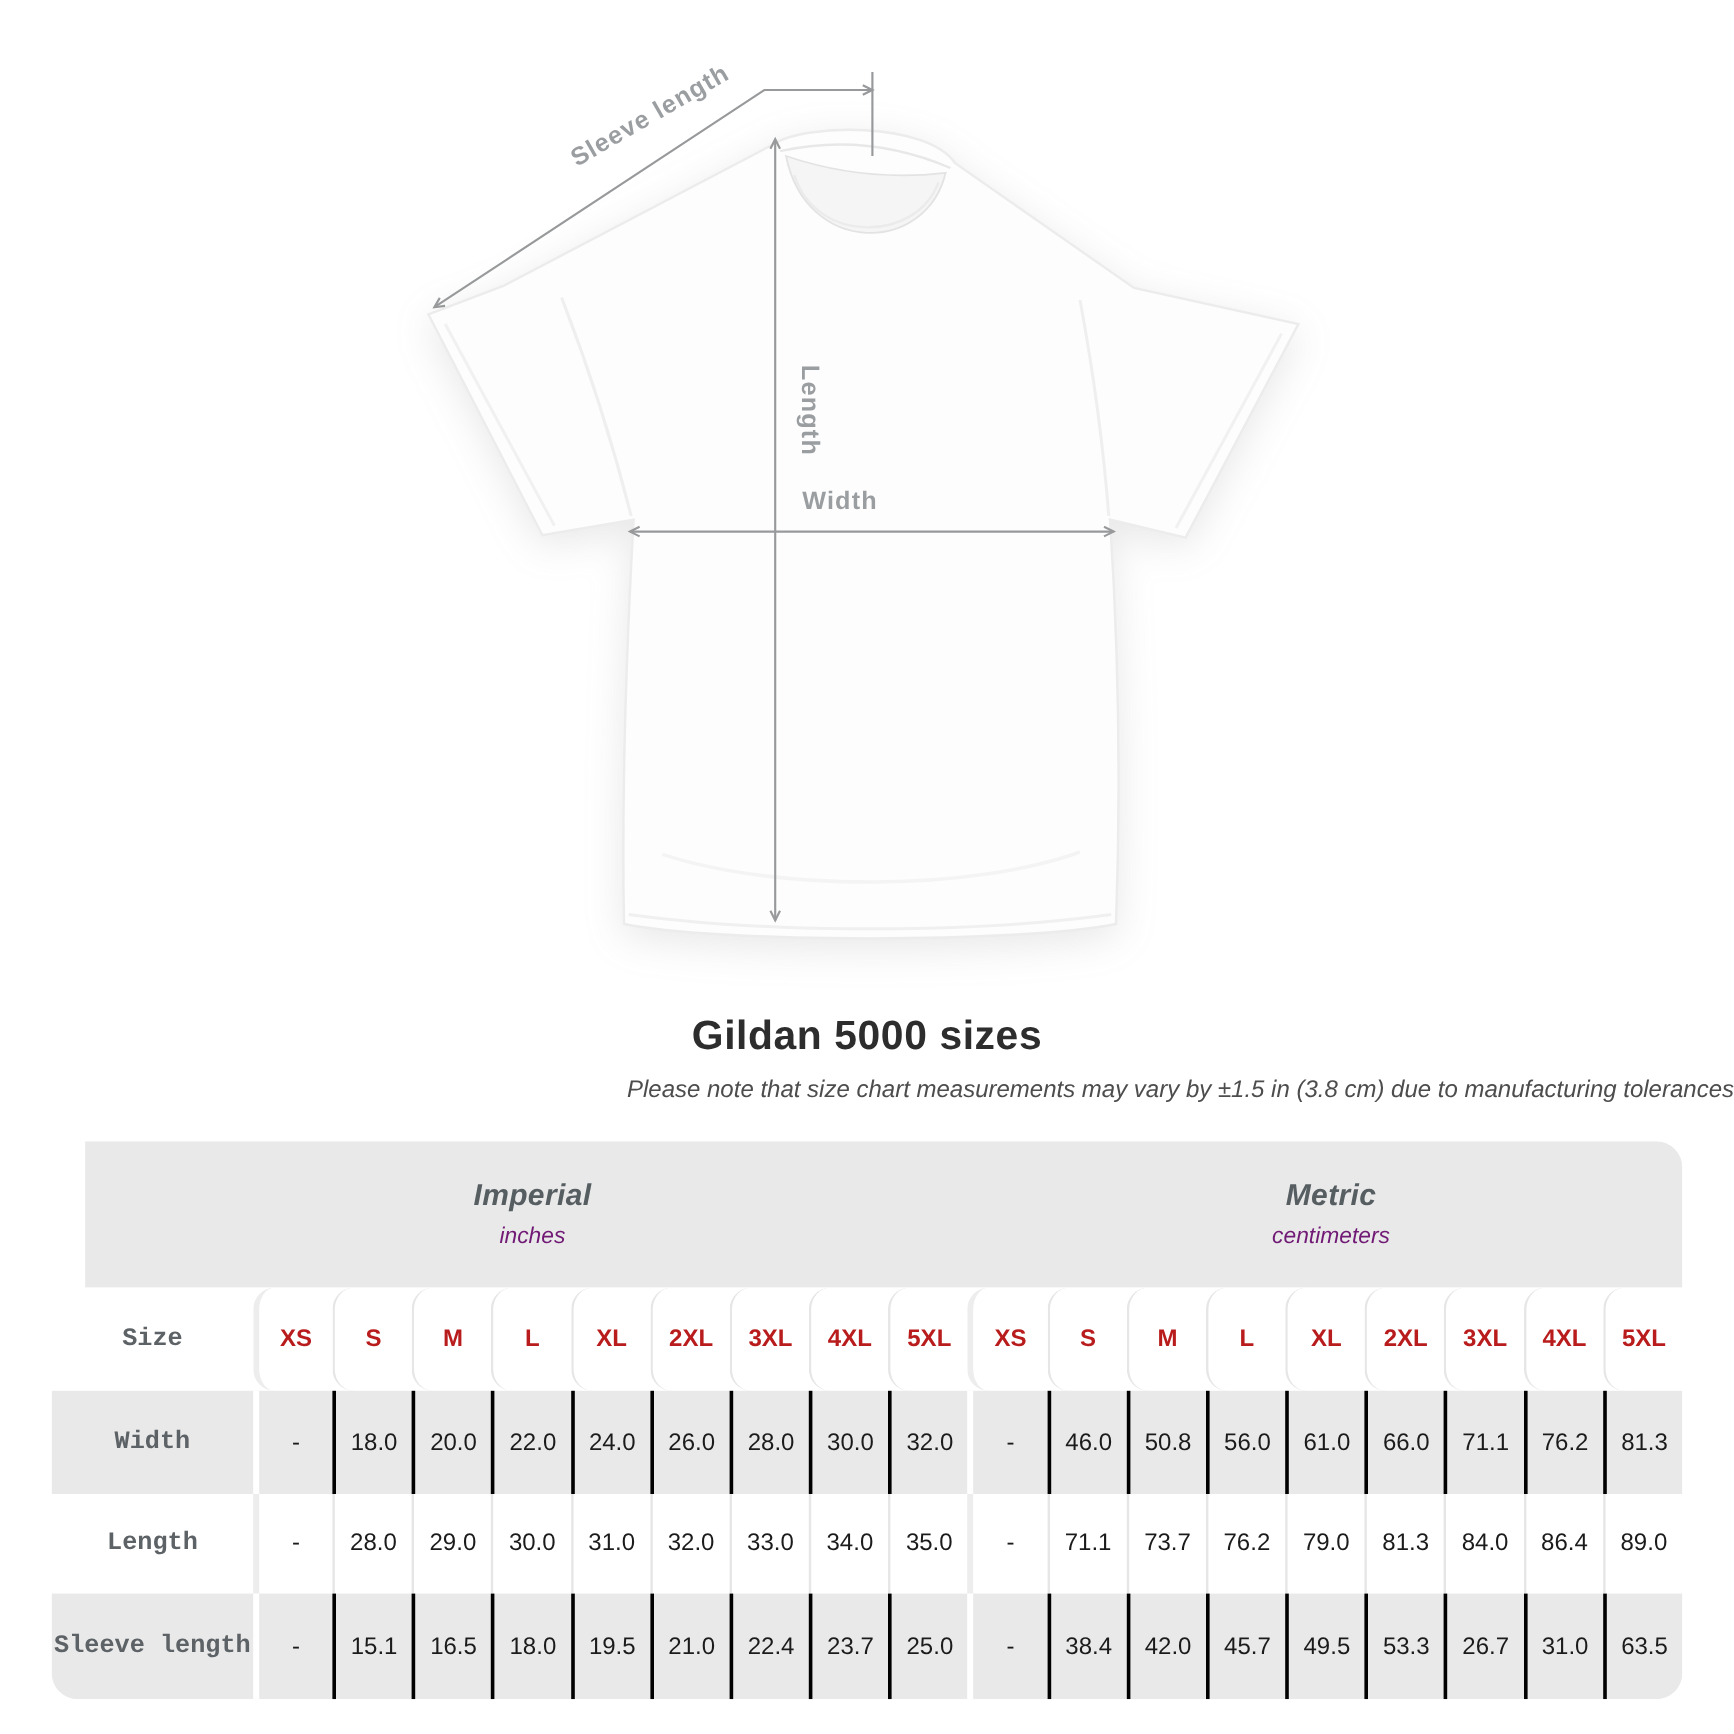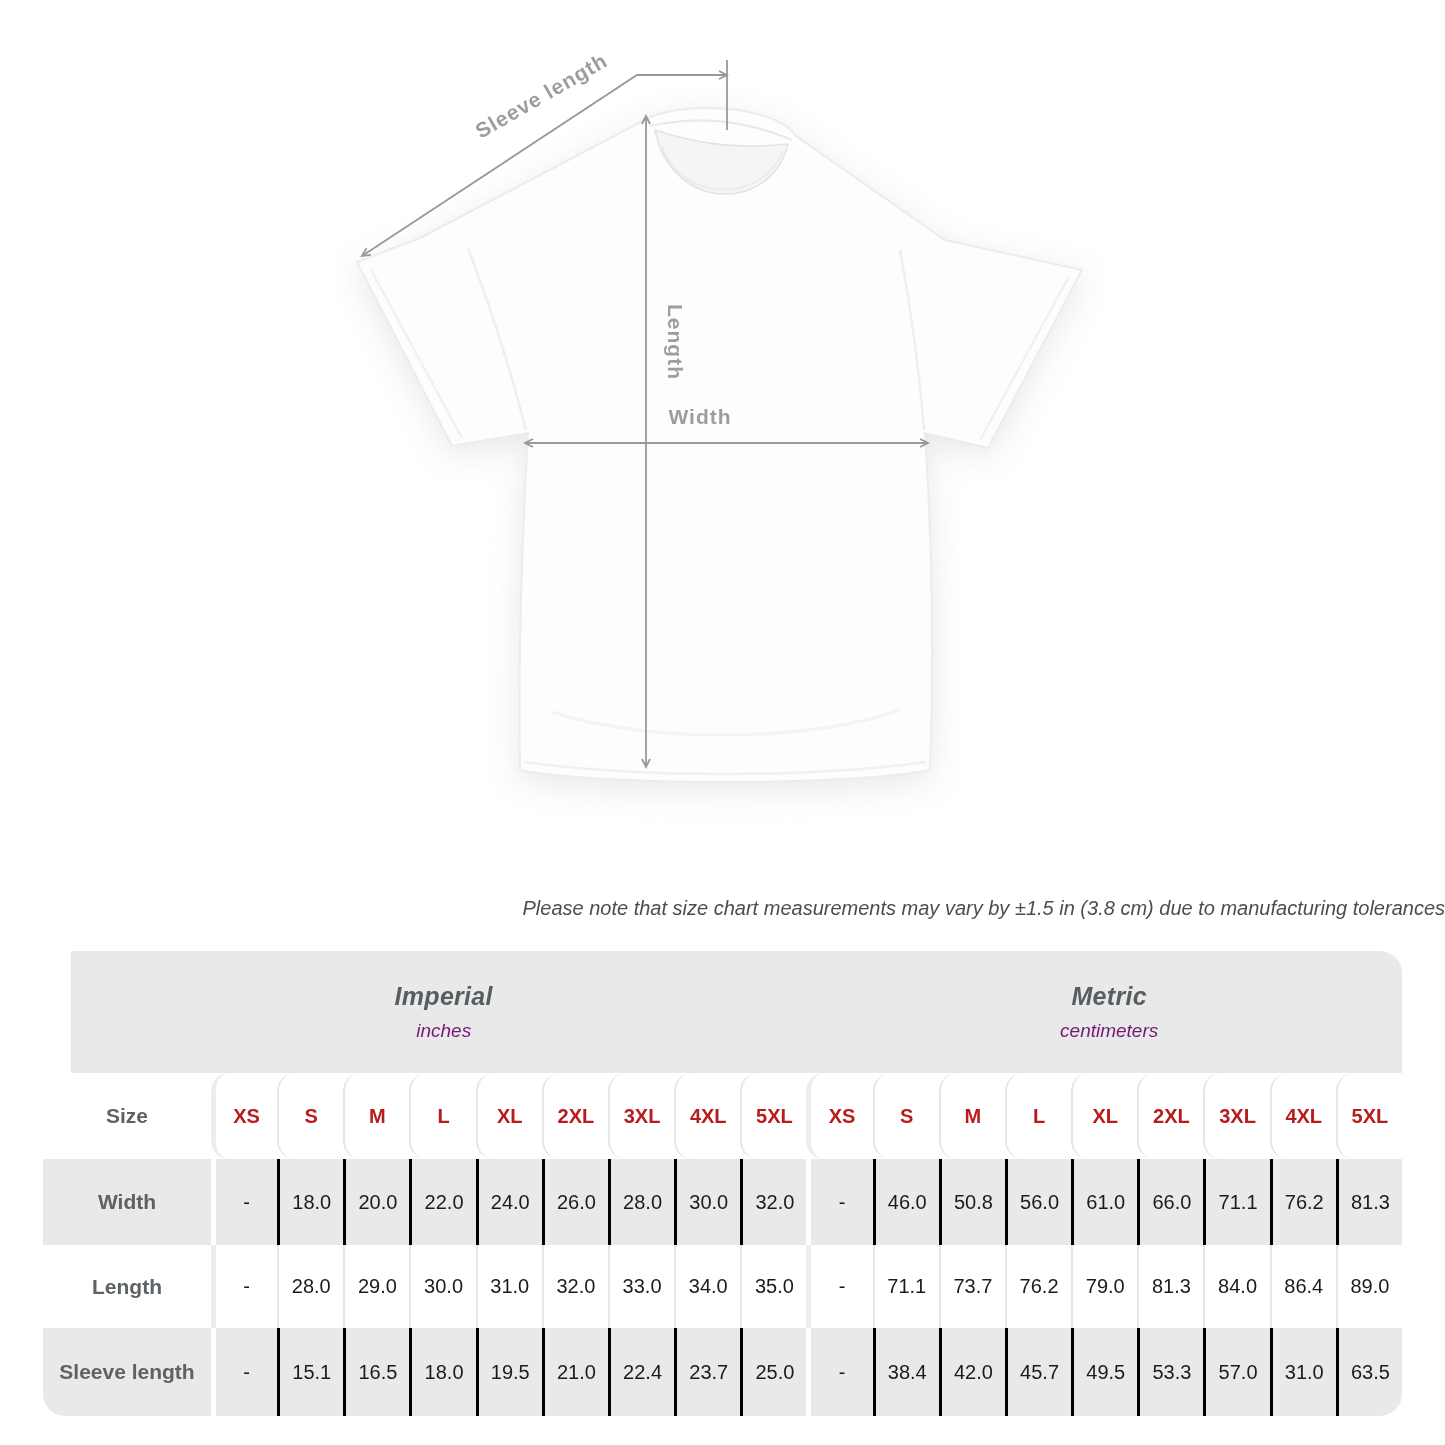--- a/index.html
+++ b/index.html
@@ -22,21 +22,21 @@
   .band-cell{display:flex;flex-direction:column;align-items:center;justify-content:center;}
   .band-title{font-size:25px;font-weight:bold;font-style:italic;color:#575e62;letter-spacing:.3px;}
   .band-unit{font-size:19px;font-style:italic;color:#701a75;margin-top:9px;}
   .trow{display:grid;grid-template-columns:168px repeat(18,1fr);background:#fff;}
   #size-header-row{height:86px;}
   #table-rows .trow:nth-child(1){height:86px;}
   #table-rows .trow:nth-child(2){height:83px;}
   #table-rows .trow:nth-child(3){height:88px;}
   .trow.alt{background:#e9e9e9;}
   .cell{display:flex;align-items:center;justify-content:center;}
-  .label-cell{font-size:21px;font-weight:bold;color:#5d6266;}
+  .label-cell{font-size:21px;font-weight:bold;color:#5d6266;font-family:Liberation Mono, monospace;}
   .hdr-cell{font-size:20px;font-weight:bold;color:#b91c1c;border-radius:18px;}
   .val-cell{font-size:20px;color:#1b1b1b;}
   
   .trow .sep{border-left:2px solid #e6e6e6;}
   .trow .sep-strong{border-left:5px solid #ededed;}
   .trow.alt .sep{border-left:3px solid #000000;}
   .trow.alt .sep-strong{border-left:5px solid #fff;}
 </style>
 </head>
 <body>
@@ -86,20 +86,21 @@
         <line x1="646" y1="116" x2="646" y2="767" marker-start="url(#arrowR)" marker-end="url(#arrowR)"></line>
         <line x1="525" y1="443" x2="928" y2="443" marker-start="url(#arrowR)" marker-end="url(#arrowR)"></line>
       </g>
 
       <text class="anno-label" text-anchor="middle" transform="translate(545,102) rotate(-30)">Sleeve length</text>
       <text class="anno-label" text-anchor="middle" transform="translate(668,342) rotate(90)">Length</text>
       <text class="anno-label" text-anchor="middle" transform="translate(700,424)">Width</text>
     </svg>
   </div>
 
+  <div class="title">Gildan 5000 sizes</div>
   <div class="subtitle">Please note that size chart measurements may vary by ±1.5 in (3.8 cm) due to manufacturing tolerances</div>
 
   <div class="size-table">
     <div class="band">
       <div class="band-cell">
         <div class="band-title">Imperial</div>
         <div class="band-unit">inches</div>
       </div>
       <div class="band-cell">
         <div class="band-title">Metric</div>
@@ -180,20 +181,20 @@
           <div class="cell val-cell sep">21.0</div>
           <div class="cell val-cell sep">22.4</div>
           <div class="cell val-cell sep">23.7</div>
           <div class="cell val-cell sep">25.0</div>
           <div class="cell val-cell sep-strong">-</div>
           <div class="cell val-cell sep">38.4</div>
           <div class="cell val-cell sep">42.0</div>
           <div class="cell val-cell sep">45.7</div>
           <div class="cell val-cell sep">49.5</div>
           <div class="cell val-cell sep">53.3</div>
-          <div class="cell val-cell sep">57.0</div>
+          <div class="cell val-cell sep">26.7</div>
           <div class="cell val-cell sep">31.0</div>
           <div class="cell val-cell sep">63.5</div>
         </div>
       </div>
   </div>
 
 </div>
 
 </body></html>

